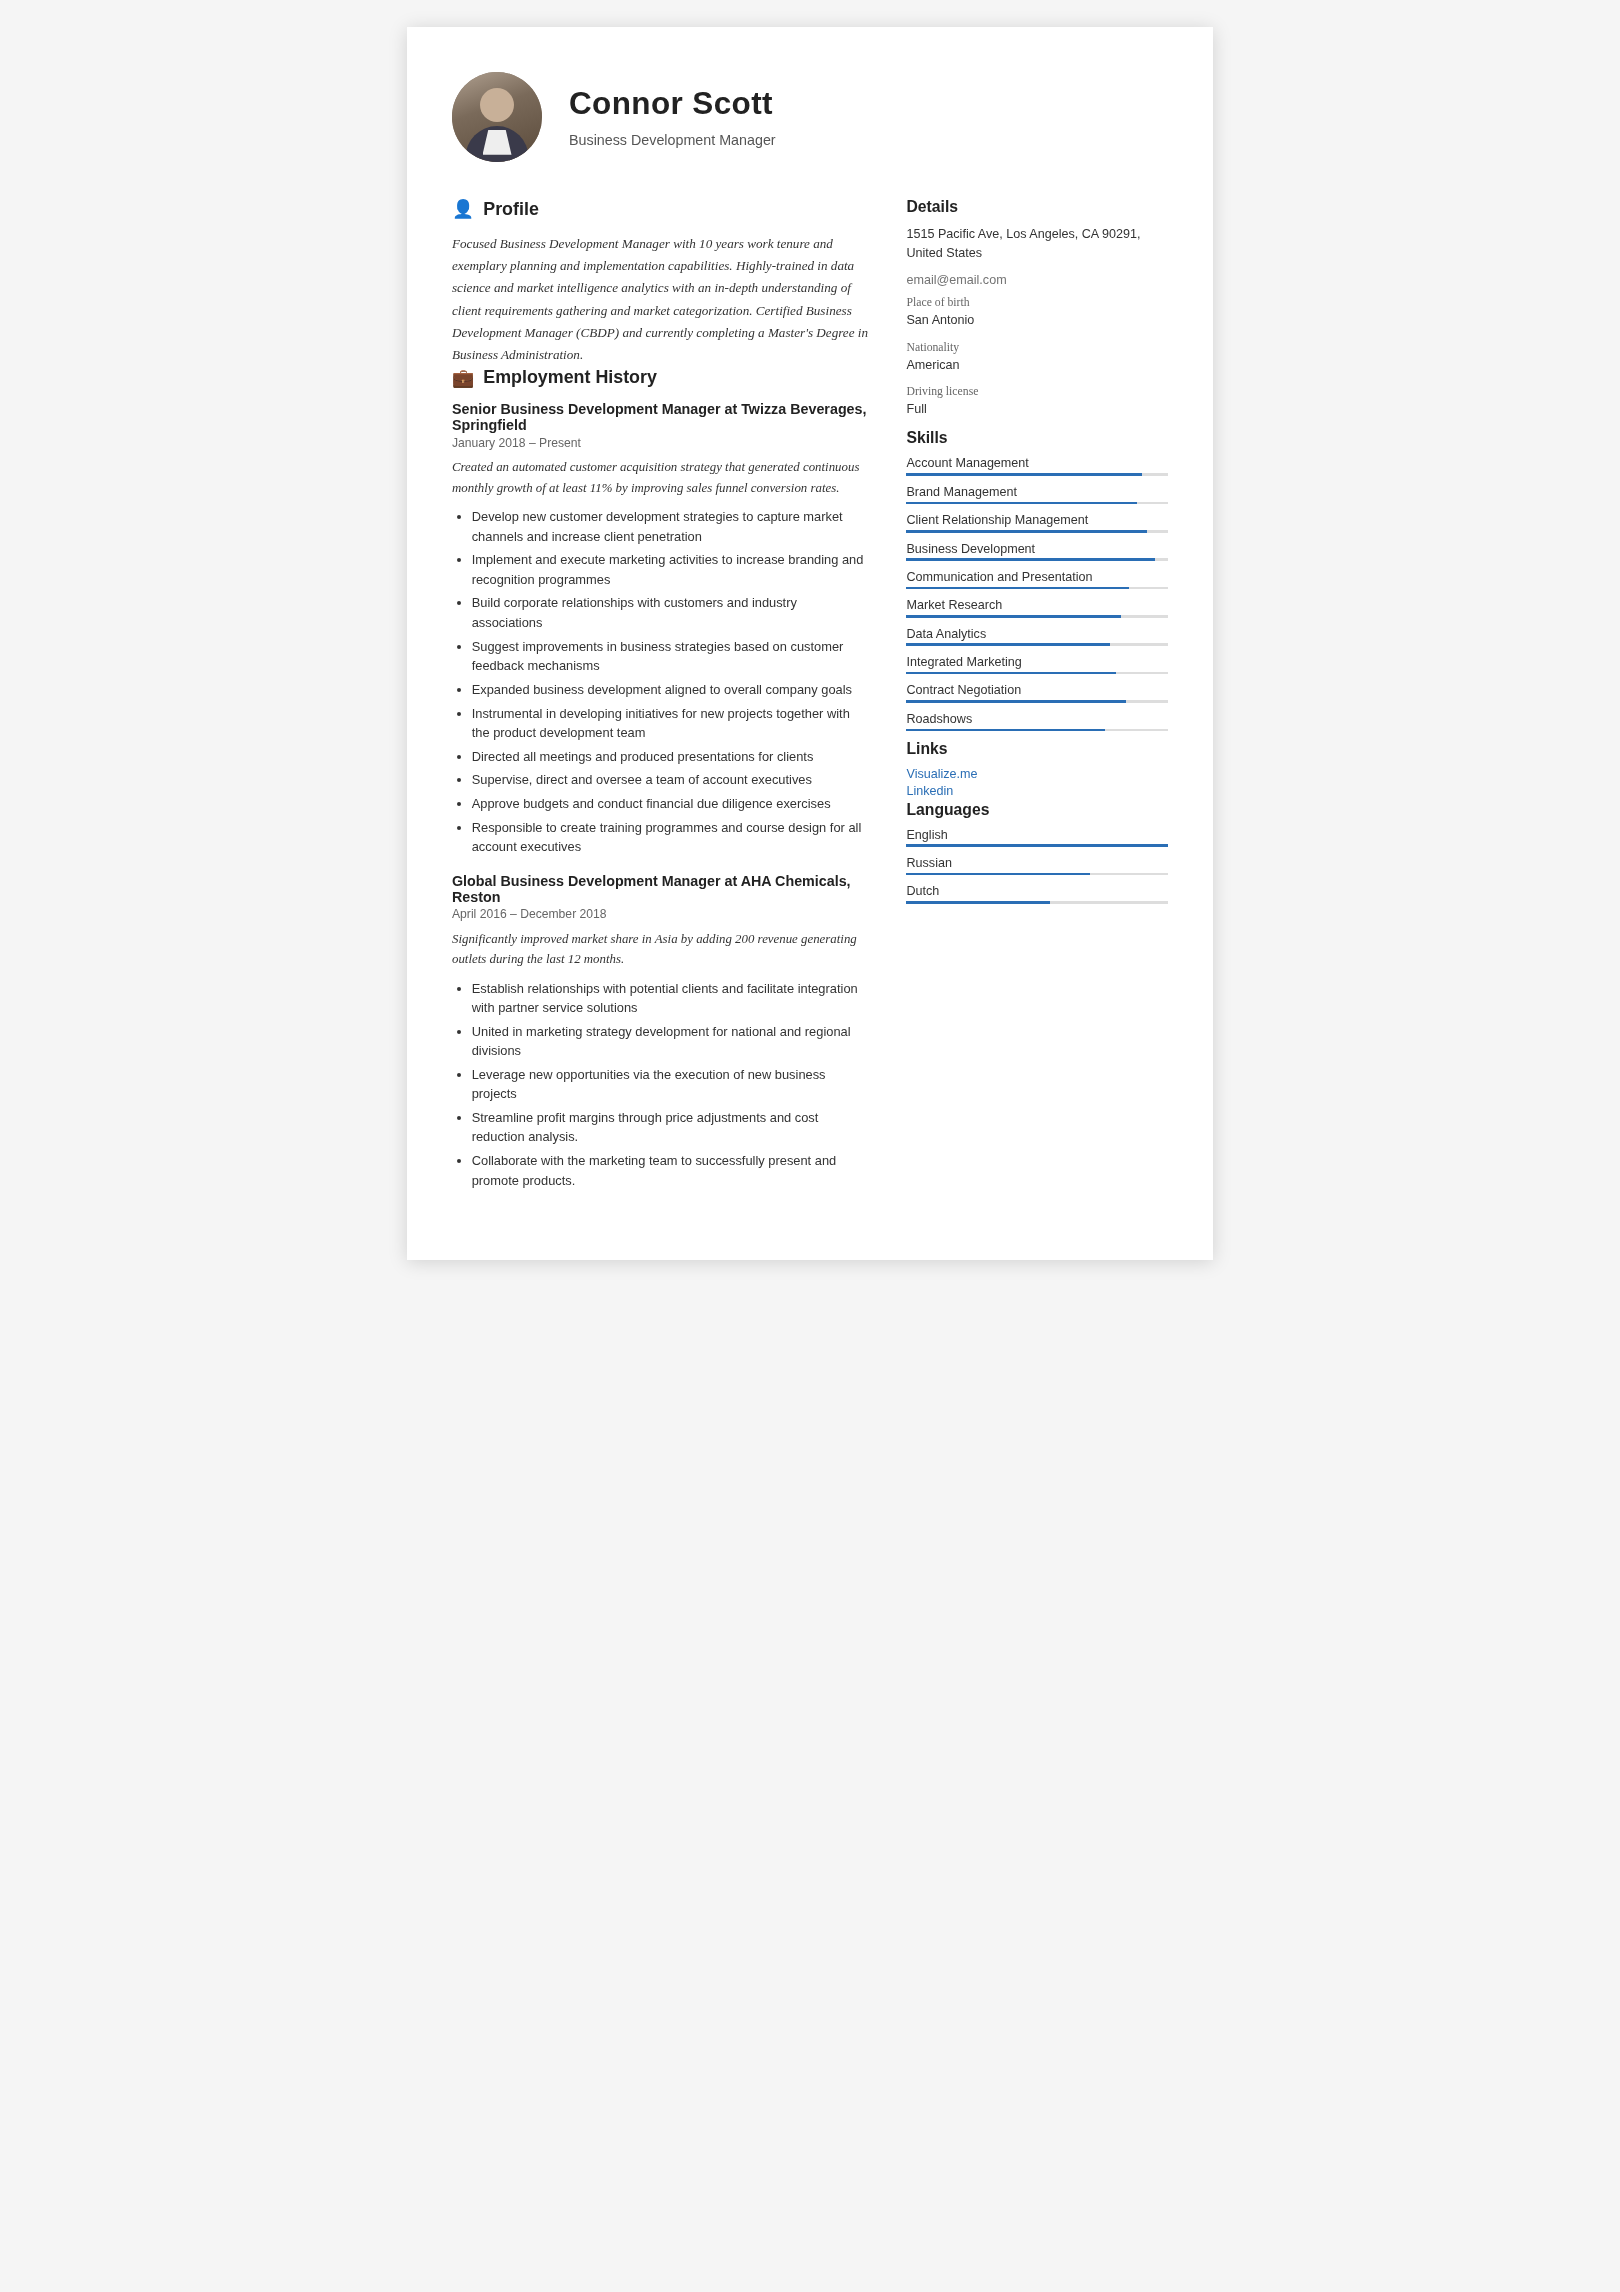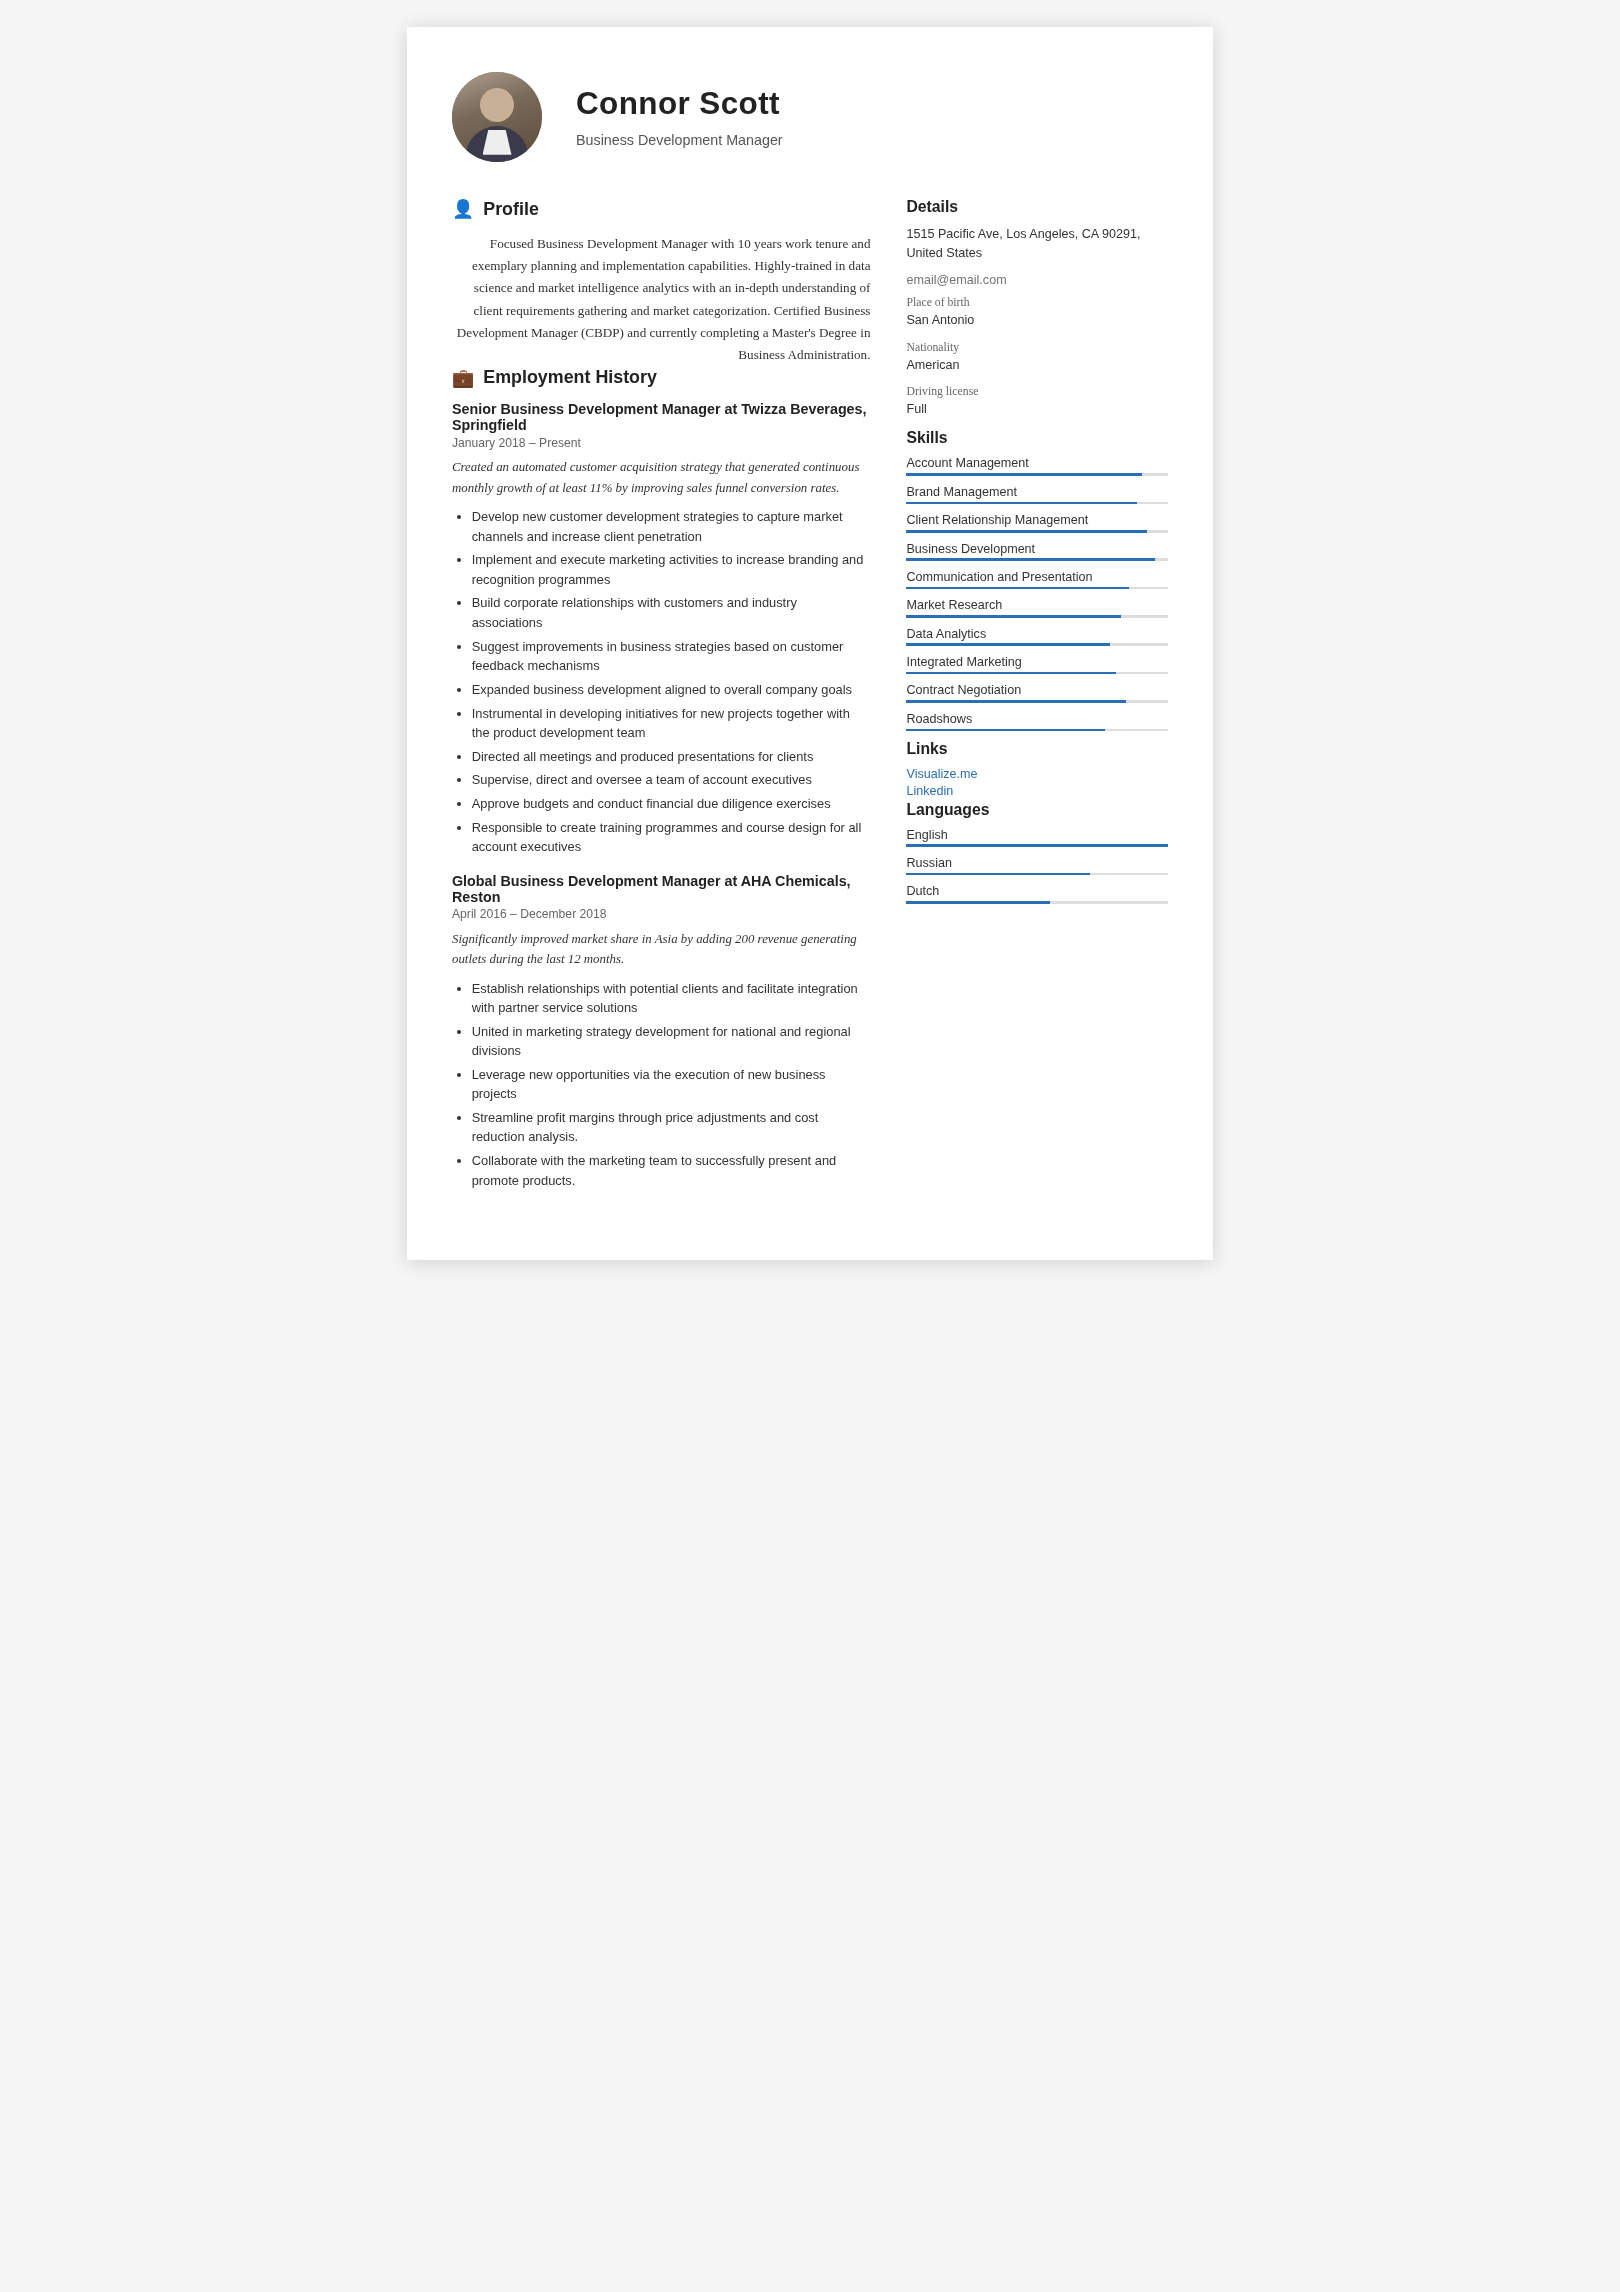--- a/index.html
+++ b/index.html
@@ -14,21 +14,21 @@
     .resume {
       background: #fff;
       width: 806px;
       padding: 45px 45px 54px 45px;
       box-shadow: 0 1.8px 18px rgba(0,0,0,0.15);
     }
     
     .header {
       display: flex;
       align-items: center;
-      gap: 34px;
+      gap: 27px;
       margin-bottom: 36px;
     }
     .avatar {
       width: 90px;
       height: 90px;
       border-radius: 50%;
       background: #8a7a6a;
       overflow: hidden;
       flex-shrink: 0;
       display: flex;
@@ -114,24 +114,24 @@
     }
     .section-title:first-child {
       margin-top: 0;
     }
     .section-icon {
       font-size: 1em;
       color: #333;
     }
     
     .profile-text {
+      font-style: italic;
       line-height: 1.7;
       color: #333;
       font-size: 0.92em;
-      text-align: right;
     }
     
     .job-title-line {
       font-weight: bold;
       font-size: 1em;
       color: #222;
       font-family: Arial, sans-serif;
       margin-bottom: 2.7px;
     }
     .job-dates {

